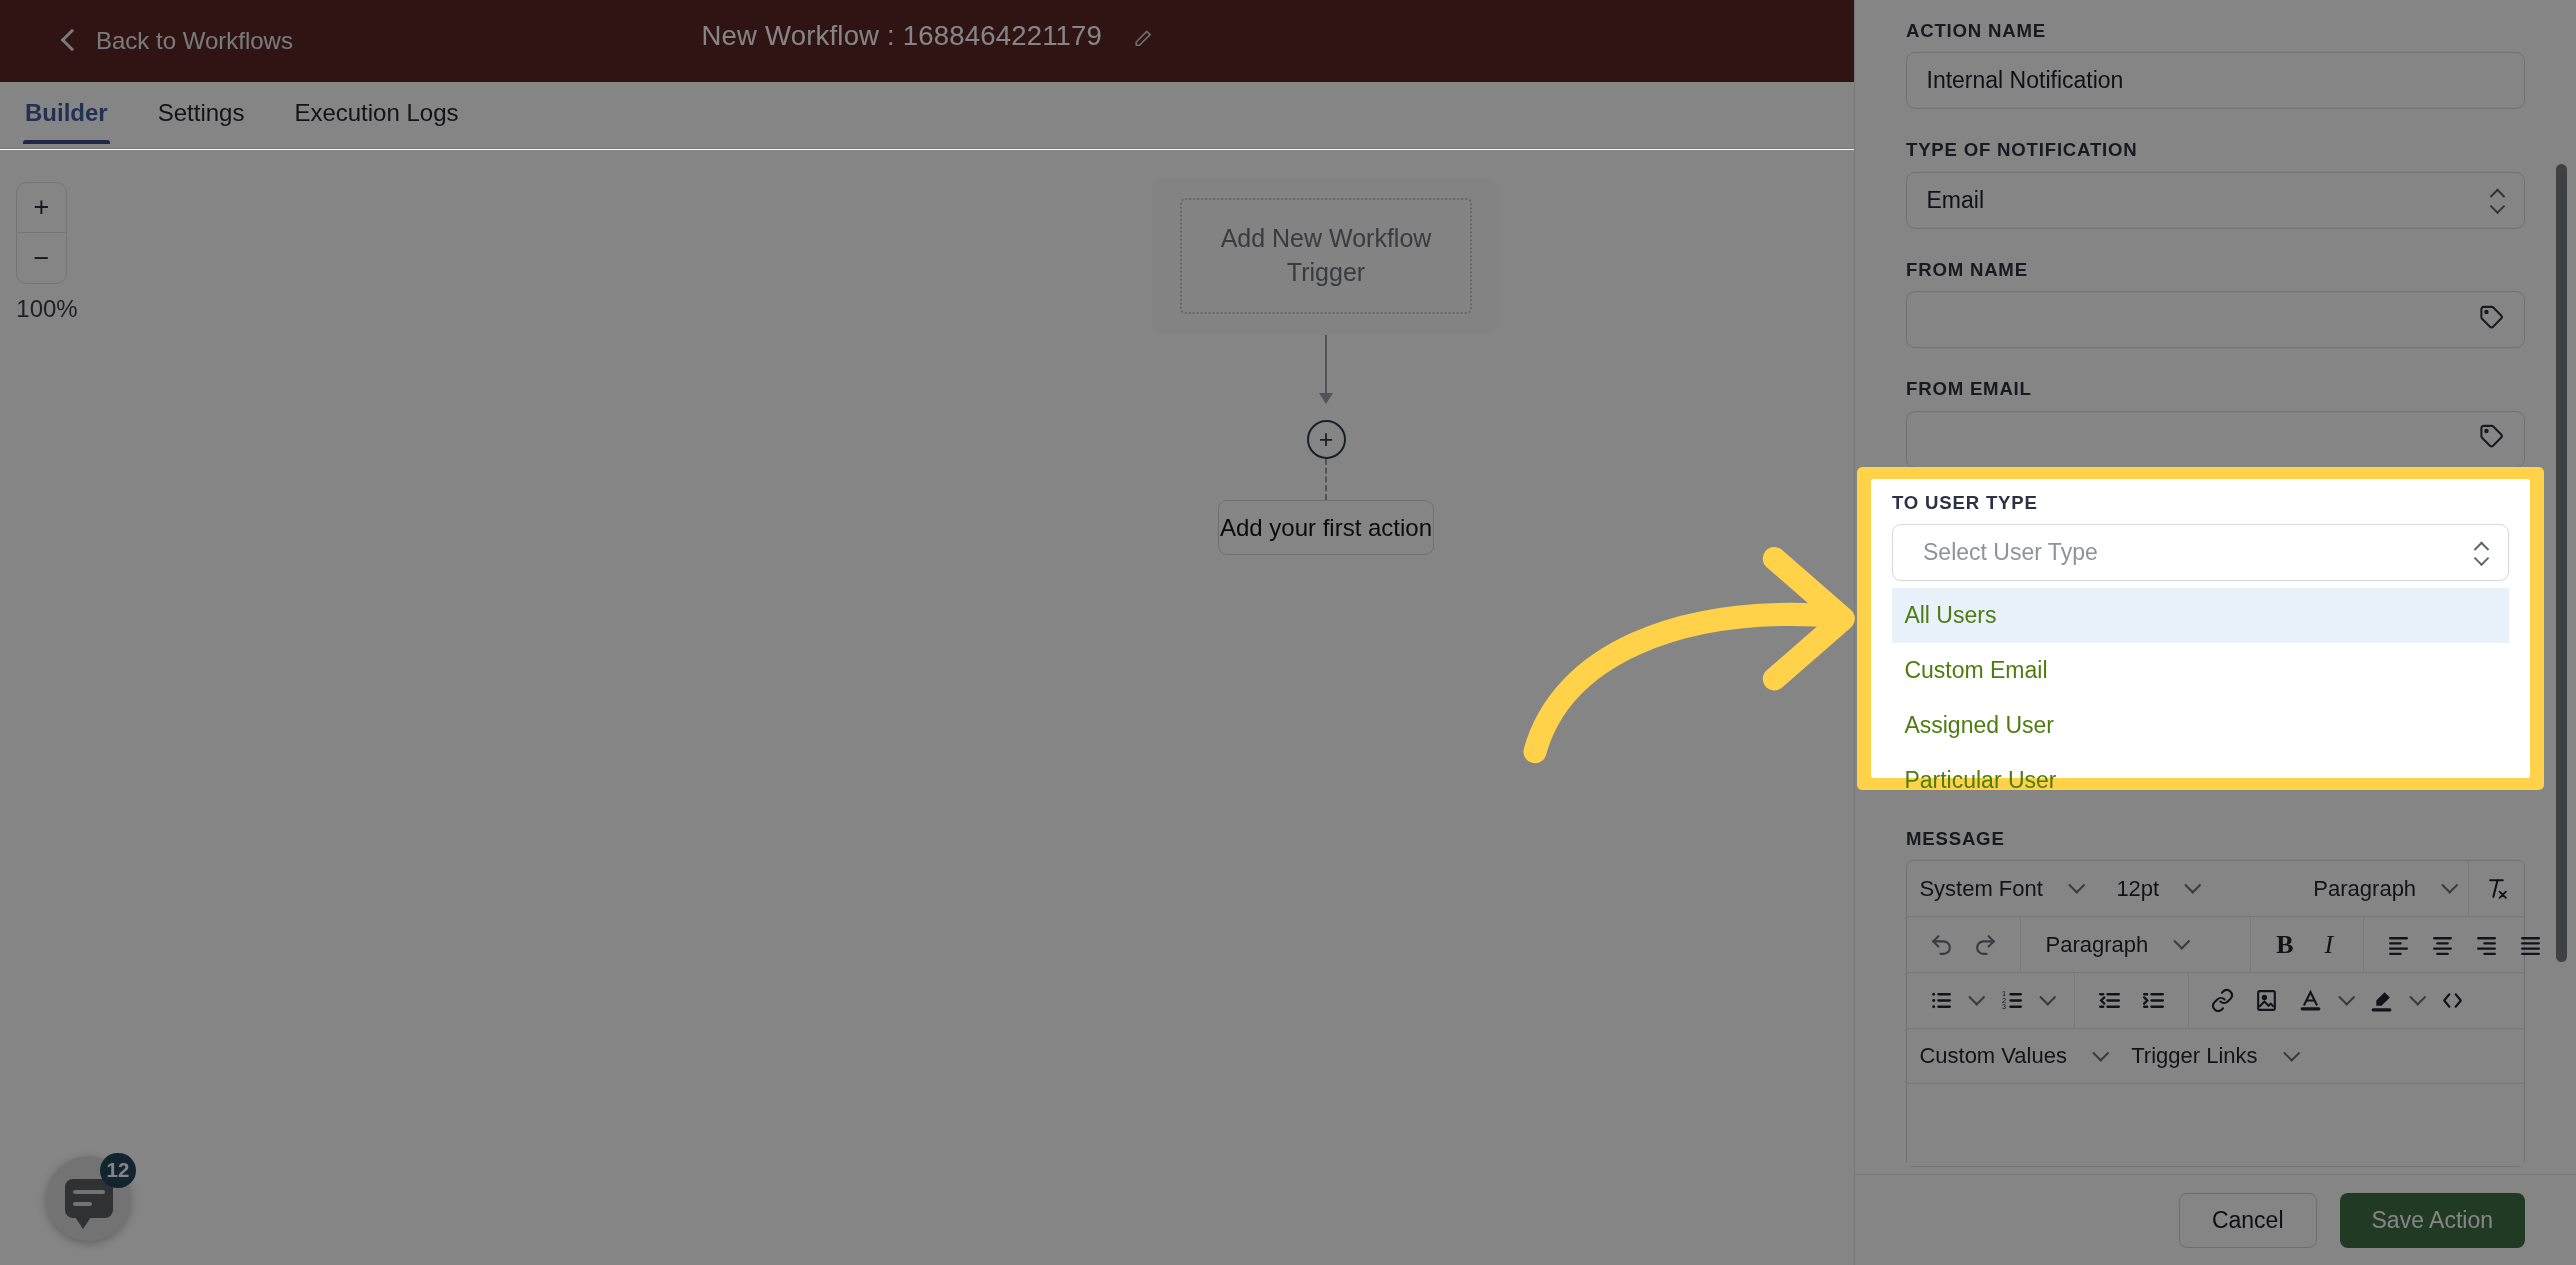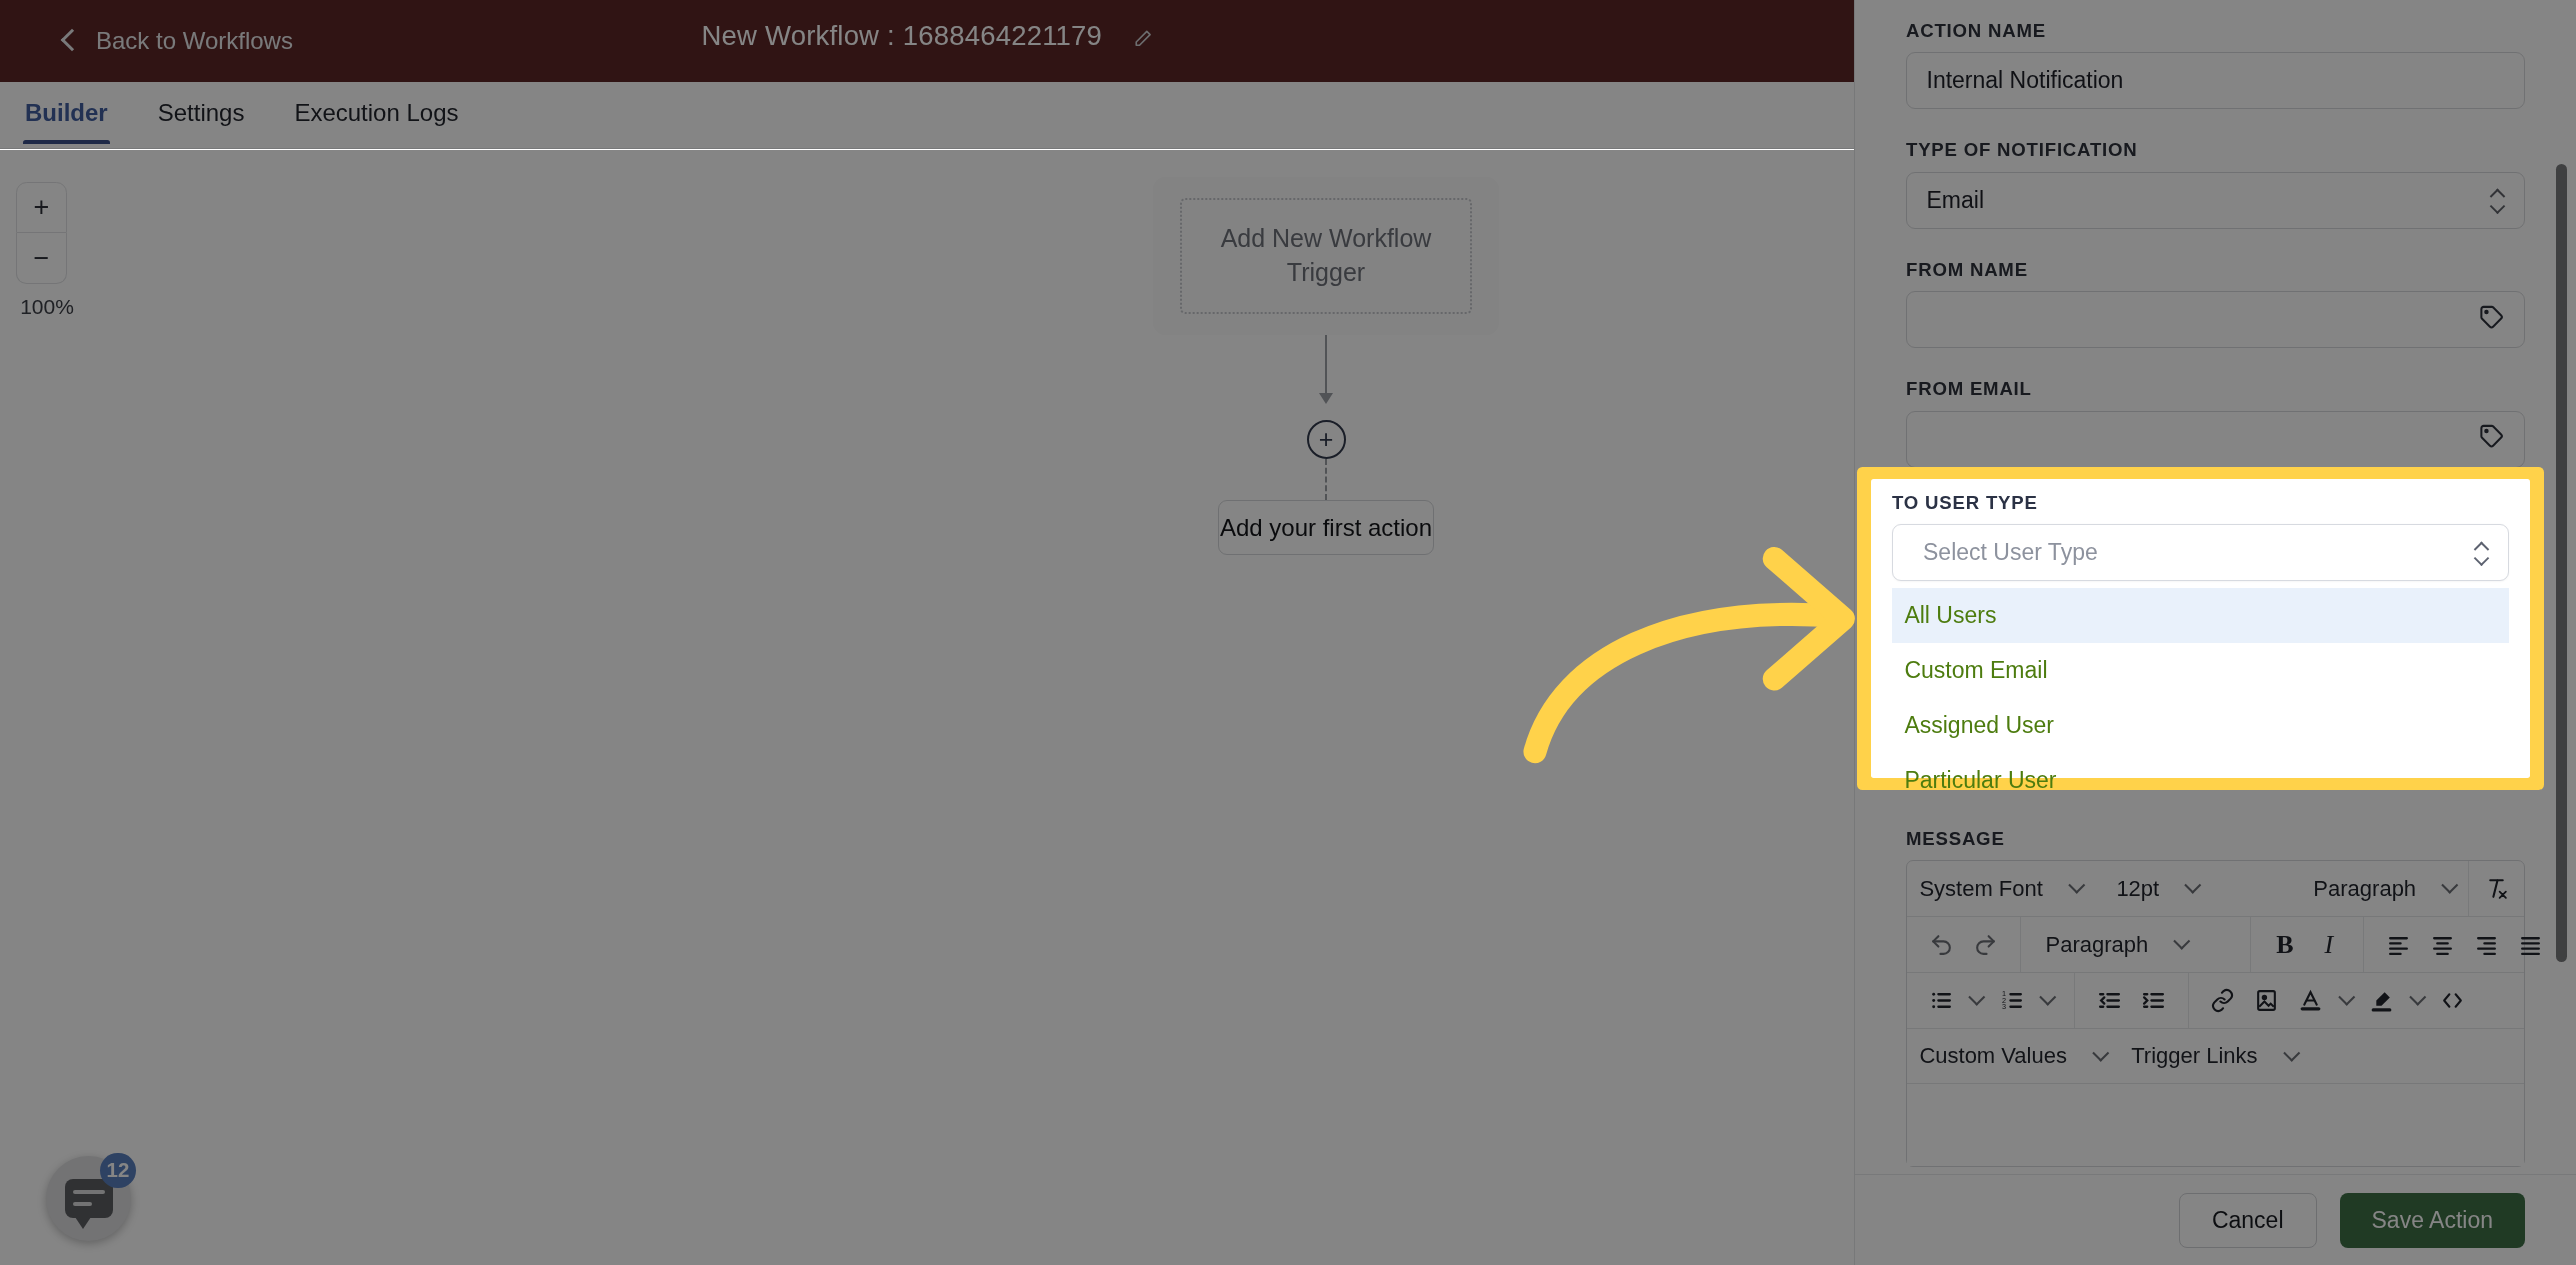--- a/index.html
+++ b/index.html
@@ -62,21 +62,21 @@
     background: #ffffff;
   }
   .zoomctl { position: absolute; left: 16px; top: 32px; width: 62px; text-align: center; }
   .zbtn {
     width: 51px; height: 51px; border: 0.9px solid #dfe2e7; border-radius: 10.6px;
     background: #fff; display: flex; align-items: center; justify-content: center;
     font-size: 27px; color: #2b3040; cursor: pointer; margin-bottom: 0;
   }
   .zbtn.minus { border-top: none; border-radius: 0 0 10.6px 10.6px; }
   .zbtn.plus { border-radius: 10.6px 10.6px 0 0; }
-  .zlabel { font-size: 21px; color: #3a3f4d; margin-top: 10.6px; }
+  .zlabel { font-size: 24px; color: #3a3f4d; margin-top: 10.6px; }
 
   .flow { position: absolute; left: 1153px; top: 27px; width: 346px; }
   .trigger-outer {
     width: 346px; height: 158px; background: #fbfbfc;
     border-radius: 12.4px; padding: 21px 27px;
     display: flex; align-items: center; justify-content: center;
   }
   .trigger-inner {
     width: 100%; height: 100%; border: 2.7px dotted #c3c7cf; border-radius: 5.3px;
     display: flex; align-items: center; justify-content: center; text-align: center;
@@ -118,21 +118,21 @@
     border-left: 8px solid transparent; border-right: 8px solid transparent;
     border-top: 12.4px solid #5b5f66;
   }
   .chatw .bubble .l1, .chatw .bubble .l2 {
     position:absolute; left: 8px; height: 4.4px; background:#dcdde0; border-radius: 2.7px;
   }
   .chatw .bubble .l1 { top: 10.6px; width: 32px; }
   .chatw .bubble .l2 { top: 23px; width: 19.5px; }
   .chatbadge {
     position: absolute; top: -3.5px; right: -5.3px; min-width: 35px; height: 35px;
-    border-radius: 18px; background: #3b82f6; color: #fff; font-size: 20.4px;
+    border-radius: 18px; background: #0c4a6e; color: #fff; font-size: 20.4px;
     display: flex; align-items: center; justify-content: center; padding: 0 7px;
     font-weight: 600;
   }
 
   
   .rpanel {
     position: absolute; top: 0; right: 0; width: 722px; height: 1266px;
     background: #ffffff; border-left: 0.9px solid #e3e6ea;
   }
   .rpanel-scroll { position: absolute; inset: 0 0 92px 0; padding: 0 51px 0 51px; }

